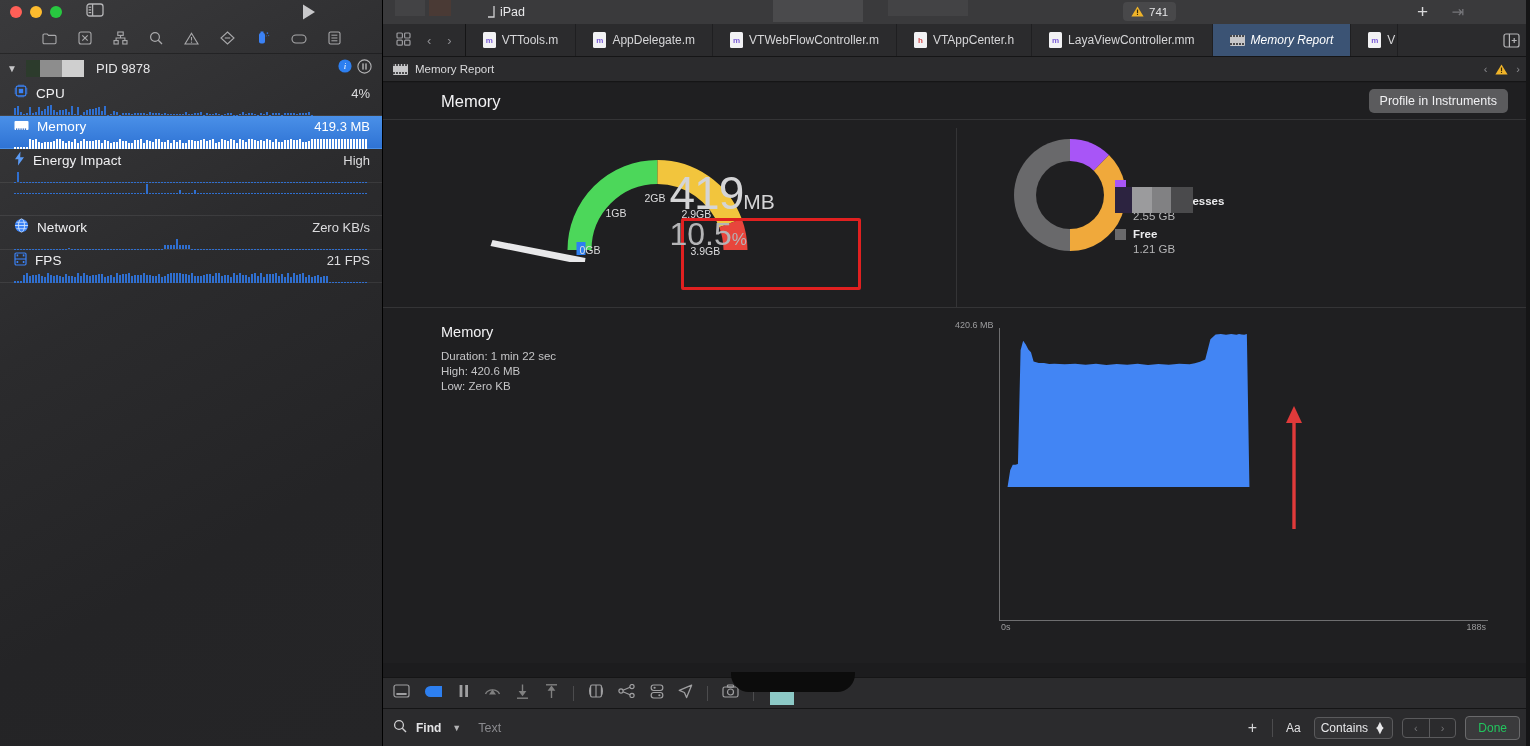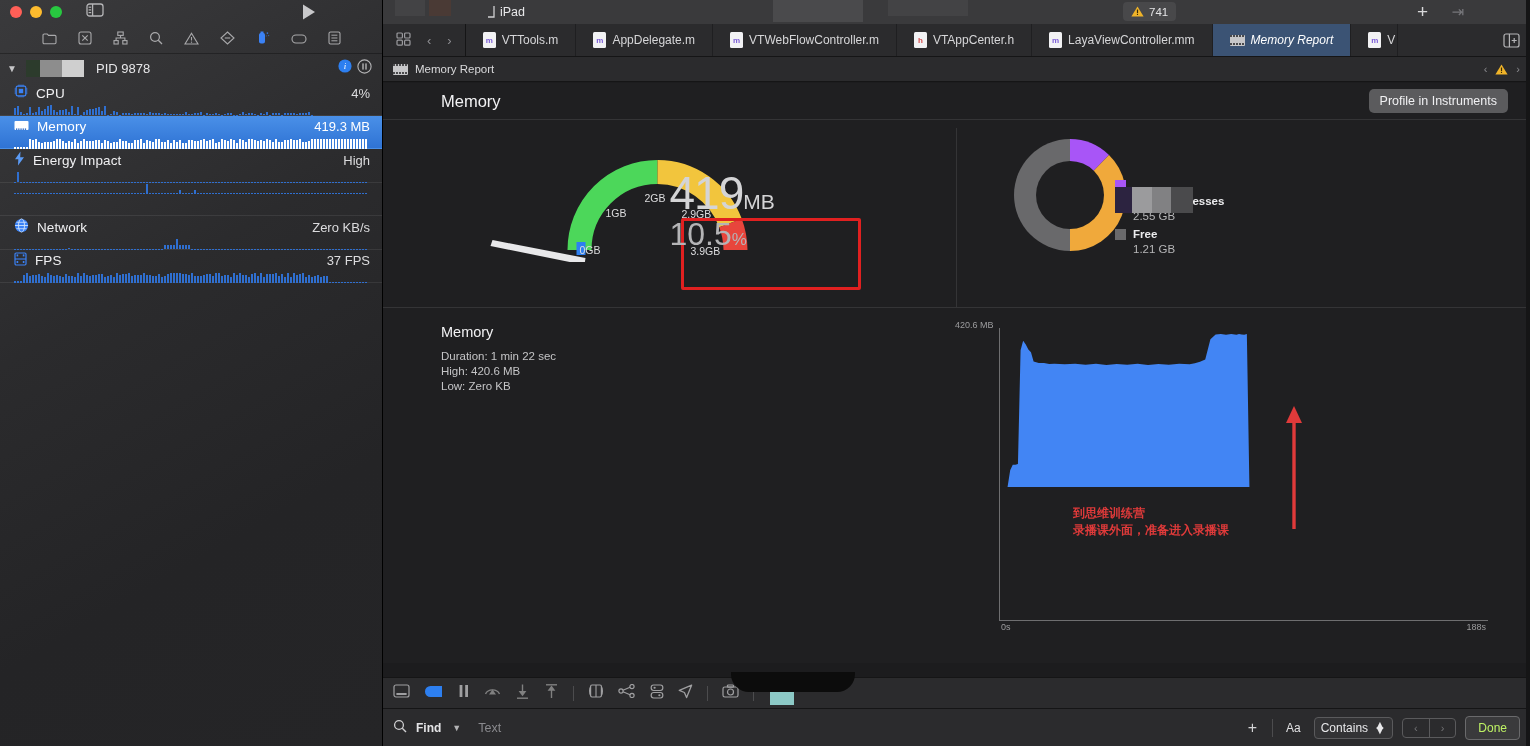--- a/index.html
+++ b/index.html
@@ -245,21 +245,21 @@
   }
   .fb-select span { color: #e8e8ea; font-size: 12px; }
   .stepper { display: flex; flex-direction: column; line-height: 5px; color: #bcbcbe; font-size: 7px; }
   .fb-nav {
     display: flex; border: 1px solid #5a5a5c; border-radius: 4px; overflow: hidden;
   }
   .fb-nav div { padding: 3px 11px; color: #737376; font-size: 11px; }
   .fb-nav div:first-child { border-right: 1px solid #5a5a5c; }
   .btn-done {
     border: 1px solid #6a6a6c; border-radius: 4px; background: #3a3a3c;
-    color: #bef264; font-size: 12px; padding: 4px 12px;
+    color: #22c55e; font-size: 12px; padding: 4px 12px;
   }
   .win-edge { position: absolute; right: 0; top: 0; width: 4px; height: 746px; background: #151516; }
 </style>
 </head>
 <body>
 
 <div class="app">
 
   <div class="left">
 
@@ -1017,21 +1017,21 @@
           <svg width="13" height="14" viewBox="0 0 13 14">
               <rect x="1" y="1" width="11" height="12" rx="1.2" fill="none" stroke="#3b82f6" stroke-width="1.2"></rect>
               <line x1="1" y1="7" x2="12" y2="7" stroke="#3b82f6" stroke-width="1.1"></line>
               <rect x="2.6" y="2.4" width="1.6" height="2" fill="#3b82f6"></rect>
               <rect x="8.8" y="2.4" width="1.6" height="2" fill="#3b82f6"></rect>
               <rect x="2.6" y="9" width="1.6" height="2" fill="#3b82f6"></rect>
               <rect x="8.8" y="9" width="1.6" height="2" fill="#3b82f6"></rect>
             </svg>
         </span>
         <span class="metric-name">FPS</span>
-        <span class="metric-val">37 FPS</span>
+        <span class="metric-val">21 FPS</span>
       </div>
       <div class="spark" id="sp-fps">
           <i style="height: 1.82013px;"></i>
           <i style="height: 1.82013px;"></i>
           <i style="height: 1.82013px;"></i>
           <i style="height: 7.25423px;"></i>
           <i style="height: 9.5816px;"></i>
           <i style="height: 6.09351px;"></i>
           <i style="height: 7.14053px;"></i>
           <i style="height: 7.73696px;"></i>
@@ -1333,21 +1333,20 @@
 
         <div class="plot">
           <div class="y-max-label">420.6 MB</div>
           <div class="axis-y"></div>
           <div class="axis-x"></div>
           <div class="tick-0">0s</div>
           <div class="tick-end">188s</div>
           <svg class="area-svg" id="memory-area" viewBox="0 0 800 260" preserveAspectRatio="none">
               <path d="M 14 260 L 14.0 260.0 L 18.3 232.8 L 22.5 223.8 L 26.8 223.8 L 31.0 222.6 L 35.3 36.6 L 39.5 20.9 L 43.8 26.9 L 48.0 35.3 L 52.3 39.6 L 56.6 54.7 L 65.1 57.1 L 73.6 57.1 L 82.1 58.9 L 90.6 58.3 L 107.6 59.5 L 124.6 58.3 L 141.7 60.1 L 158.7 58.3 L 175.7 60.7 L 192.7 58.9 L 209.7 60.1 L 226.8 58.3 L 243.8 60.7 L 260.8 58.9 L 277.8 60.1 L 294.9 58.3 L 311.9 59.5 L 320.4 57.7 L 328.9 55.3 L 337.4 51.7 L 345.9 18.4 L 354.4 10.6 L 362.9 10.0 L 371.4 11.2 L 380.0 10.0 L 388.5 11.2 L 392.7 10.0 L 397.0 10.6 L 401.2 11.2 L 405.5 10.0 L 409.7 260.0 L 409.7 260 Z" fill="#4285f4"></path>
             </svg>
-          <div class="anno"><span>到思维训练营</span><br><span>录播课外面，准备进入录播课</span></div>
           <svg class="anno-arrow" width="18" height="124" viewBox="0 0 18 124">
             <line x1="9" y1="124" x2="9" y2="14" stroke="#e03a3a" stroke-width="3.4"></line>
             <polygon points="9,1 17,18 1,18" fill="#e03a3a"></polygon>
           </svg>
         </div>
       </div>
     </div>
 
     <div class="dbgbar">
       <span class="db-ic">

